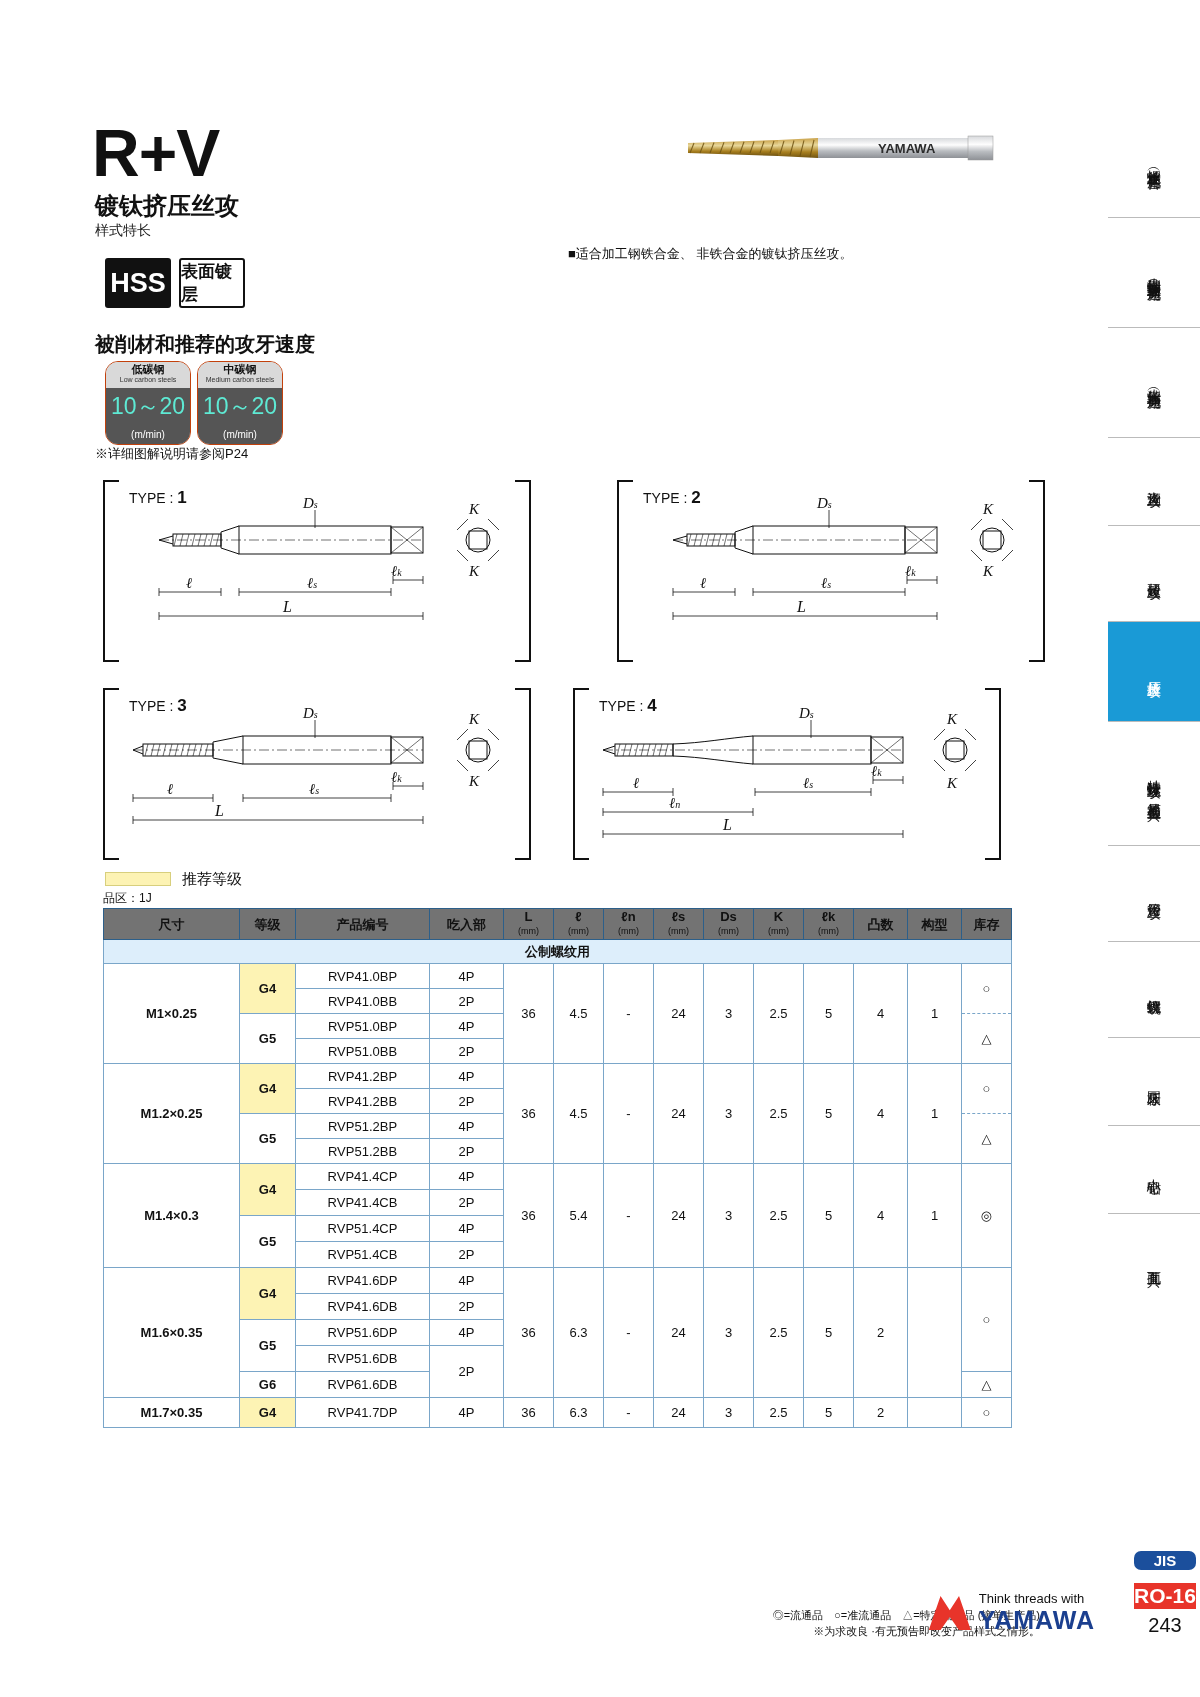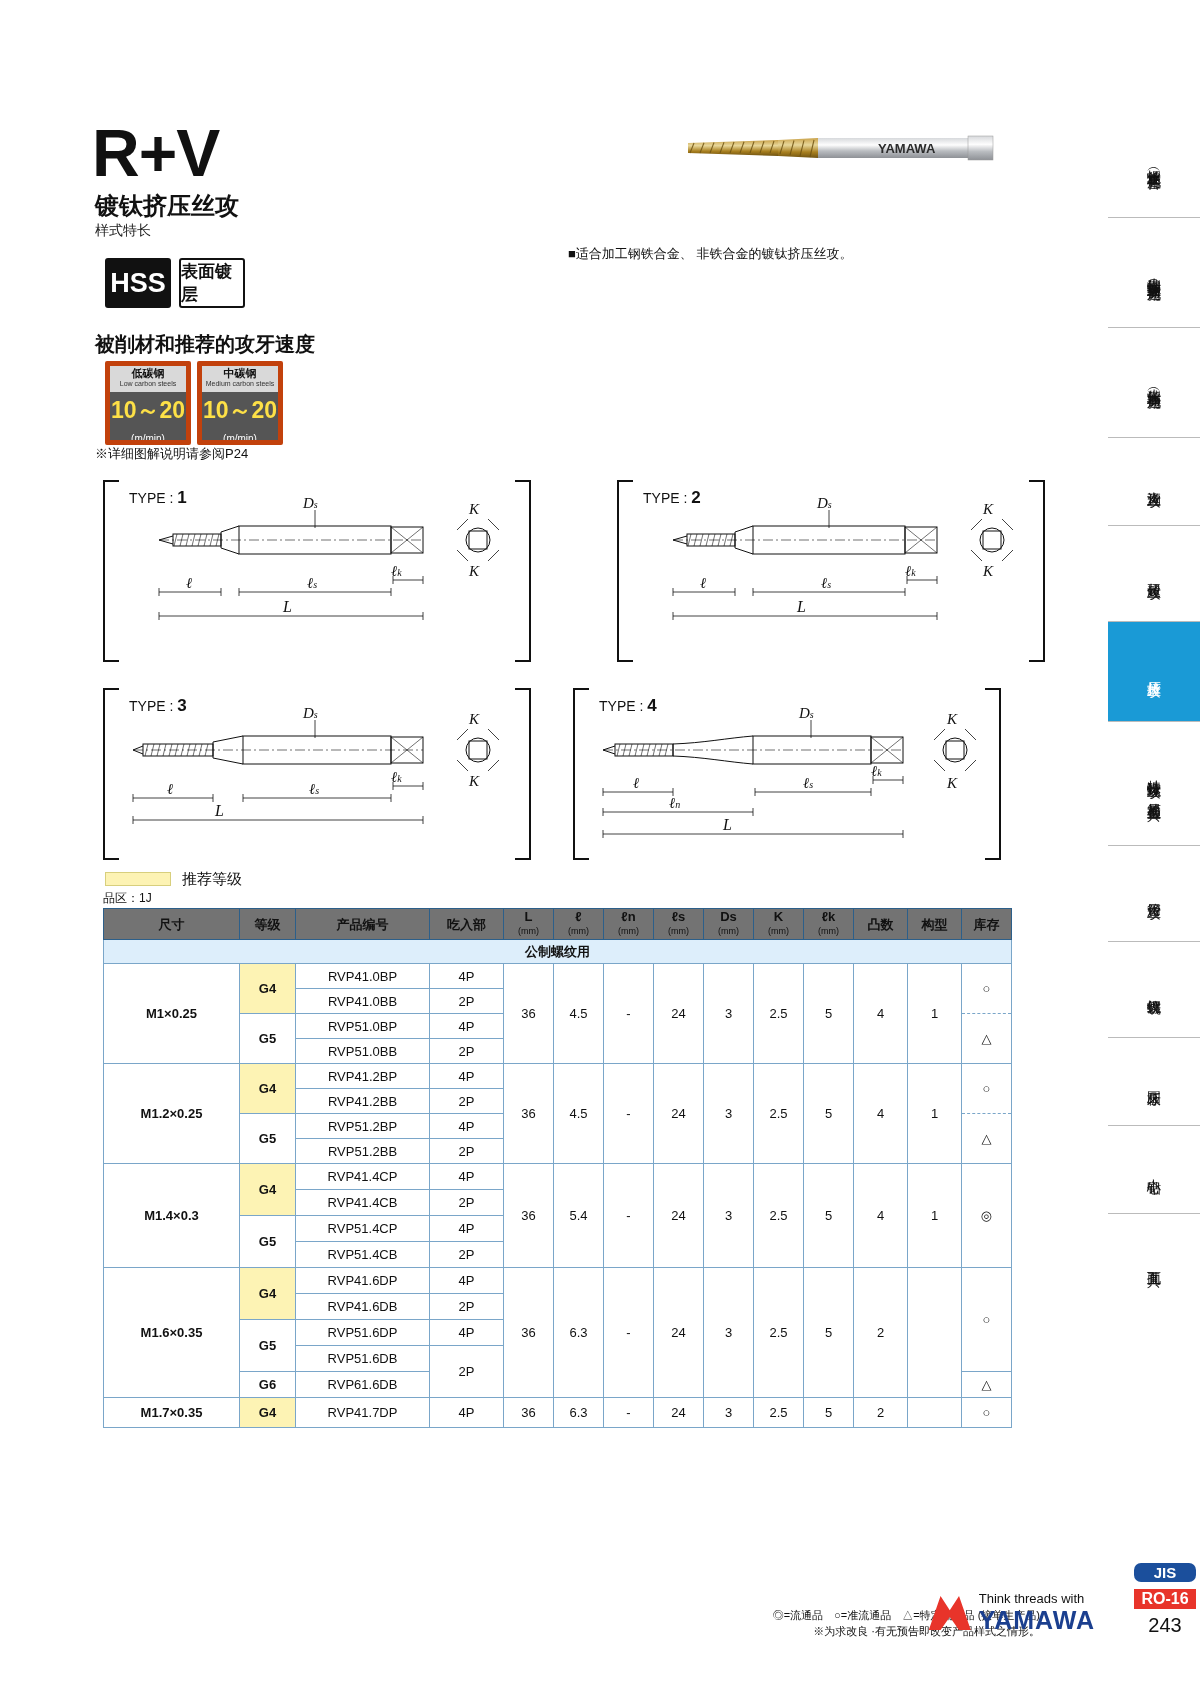--- a/index.html
+++ b/index.html
@@ -52,26 +52,26 @@
   .badge-coat {
     position:absolute; left:179px; top:258px;
     width:66px; height:50px; background:#fff; color:#111;
     border:2px solid #111;
     font-size:17px; font-weight:bold; display:flex; align-items:center; justify-content:center;
     border-radius:3px;
   }
   .sec-speed {
     position:absolute; left:95px; top:331px; font-size:20px; font-weight:bold;
   }
-  .speedbox { position:absolute; width:86px; height:84px; border-radius:2px; overflow:hidden;
-              border:5px solid #c2410c; background:#f0f0f0; }
+  .speedbox { position:absolute; width:86px; height:84px; border-radius:13px; overflow:hidden;
+              border:1px solid #c2410c; background:#f0f0f0; }
   .speedbox .sb-top { background:#d9d9d9; height:26px; text-align:center; padding-top:2px; }
   .speedbox .sb-t1 { font-size:11px; font-weight:bold; line-height:11px; }
   .speedbox .sb-t2 { font-size:7px; line-height:9px; color:#333; }
-  .speedbox .sb-val { height:36px; background:#555; color:#fde047; font-size:23px; font-weight:bold;
+  .speedbox .sb-val { height:36px; background:#555; color:#5eead4; font-size:23px; font-weight:normal;
                       display:flex; align-items:center; justify-content:center; letter-spacing:0px;}
   .speedbox .sb-unit { height:20px; background:#555; color:#fff; font-size:10px;
                        display:flex; align-items:center; justify-content:center; }
   .note-p24 { position:absolute; left:95px; top:445px; font-size:13px; }
   .bullet-note { position:absolute; left:568px; top:245px; font-size:13px; }
 
   
   .tap-photo { position:absolute; left:668px; top:120px; width:335px; height:60px; }
 
   
@@ -79,21 +79,21 @@
   .sidetab {
     width:92px; border-bottom:1px solid #bbb;
     display:flex; align-items:center; justify-content:center;
     font-size:14px; line-height:17px; text-align:center; color:#111;
     padding:8px 0;
   }
   .sidetab .vtext { writing-mode:vertical-rl; text-orientation:upright; letter-spacing:1px;}
   .sidetab.active { background:#1a9ad6; color:#fff; }
   .jisbox { position:absolute; right:4px; bottom:60px; width:62px; text-align:center; }
   .jisbox .jis { background:#1b4f9c; color:#fff; font-size:15px; font-weight:bold; padding:1px 0;border-radius:7px;}
-  .jisbox .ro { background:#e8342a; color:#fff; font-size:16px; font-weight:bold; padding:1px 0; margin-top:7px;}
+  .jisbox .ro { background:#e8342a; color:#fff; font-size:21px; font-weight:bold; padding:1px 0; margin-top:13px;}
   .jisbox .pg { font-size:20px; margin-top:5px; }
 
   
   .typepanel { position:absolute; }
   .typepanel .brkL, .typepanel .brkR {
     position:absolute; top:0; width:16px; height:100%;
     border-top:2px solid #111; border-bottom:2px solid #111;
   }
   .typepanel .brkL { left:0; border-left:2px solid #111; }
   .typepanel .brkR { right:0; border-right:2px solid #111; }

